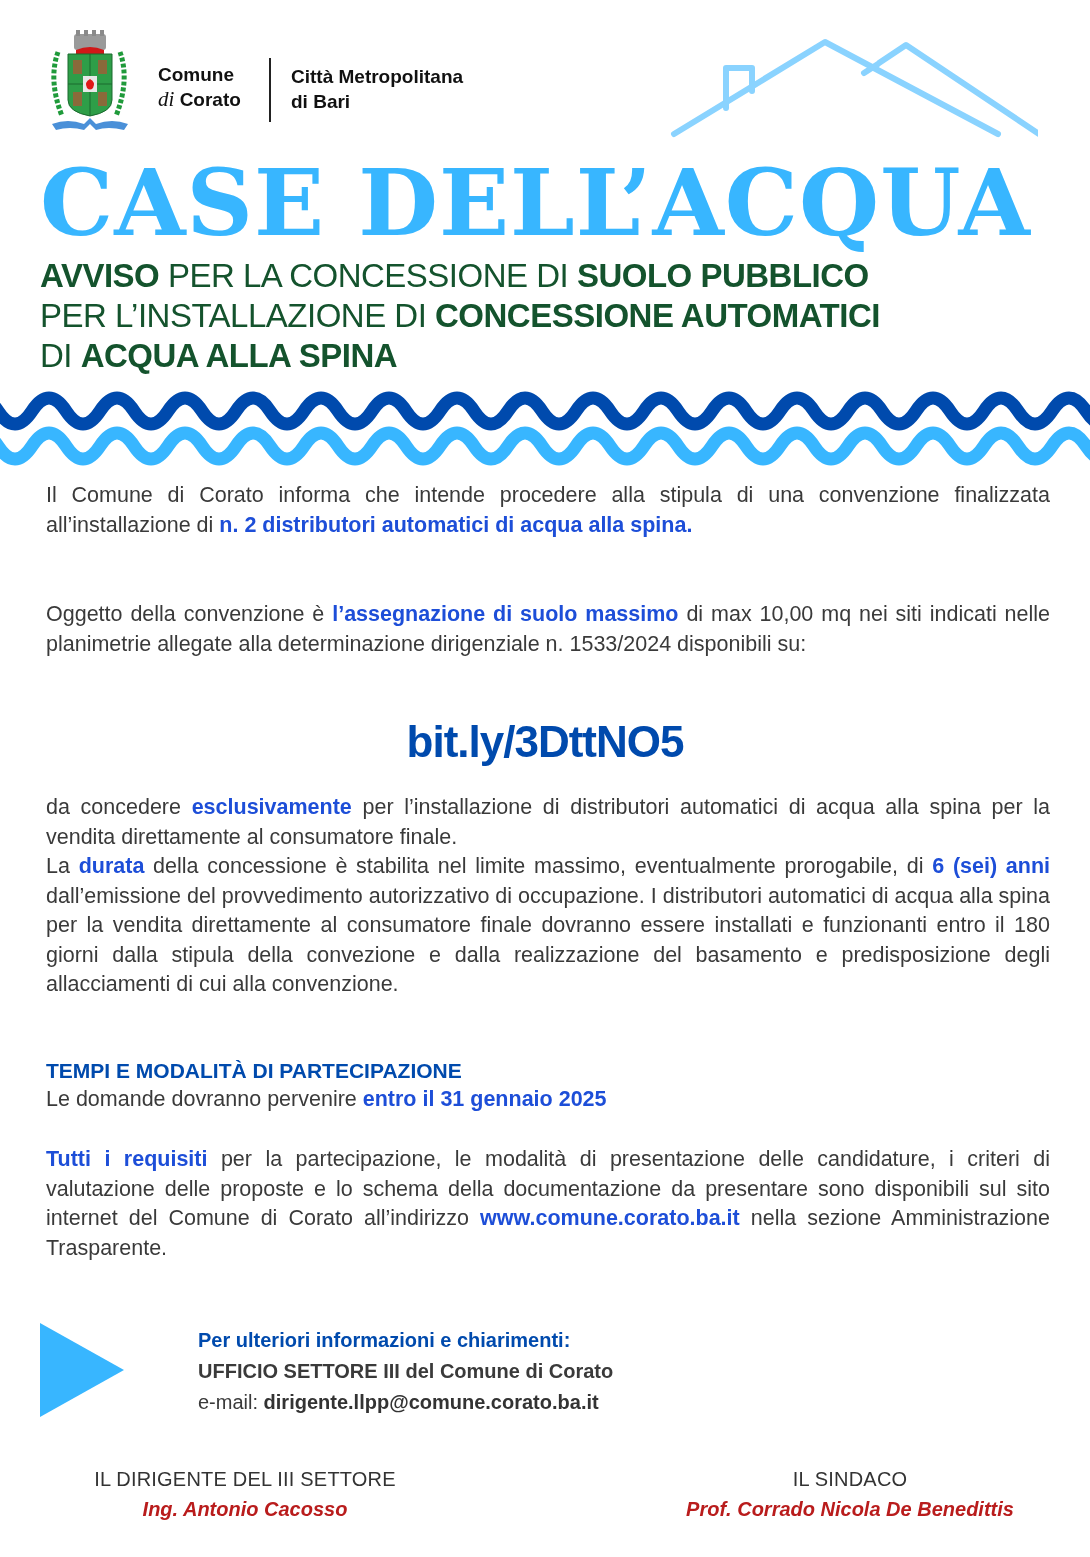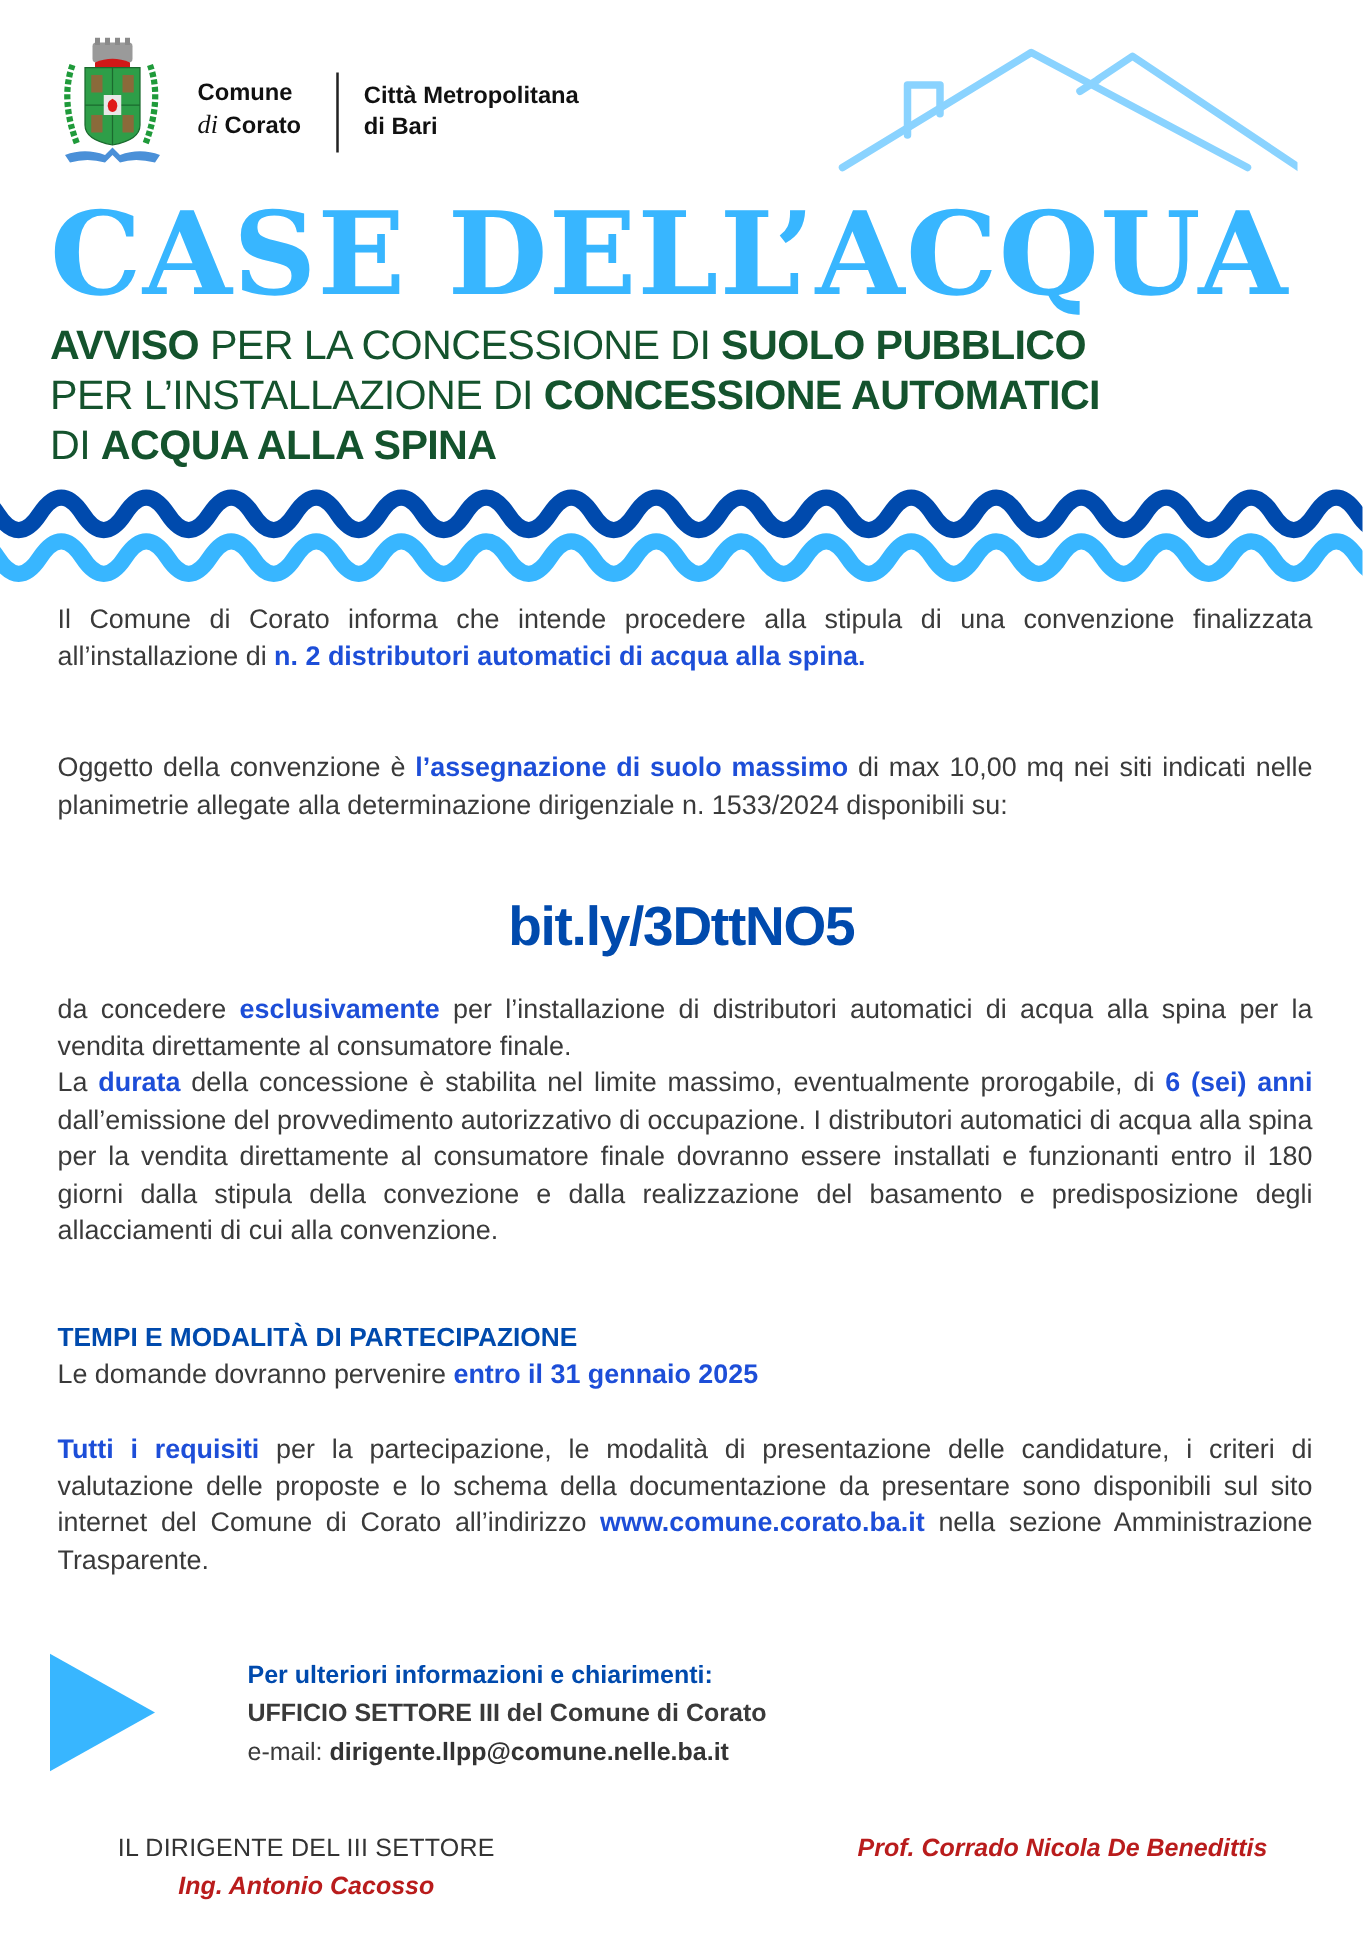--- a/index.html
+++ b/index.html
@@ -145,22 +145,23 @@
 </div>
 
 <div class="abs body-text p5">
   <b>Tutti i requisiti</b><span> per la partecipazione, le modalità di presentazione delle candidature, i criteri di valutazione delle proposte e lo schema della documentazione da presentare sono disponibili sul sito internet del Comune di Corato all’indirizzo </span><b>www.comune.corato.ba.it</b><span> nella sezione Amministrazione Trasparente.</span>
 </div>
 
 <div class="abs play-tri"></div>
 <div class="abs info">
   <div class="h">Per ulteriori informazioni e chiarimenti:</div>
   <div class="l2">UFFICIO SETTORE III del Comune di Corato</div>
-  <div class="l3"><span>e-mail: </span><b>dirigente.llpp@comune.nelle.ba.it</b></div>
+  <div class="l3"><span>e-mail: </span><b>dirigente.llpp@comune.corato.ba.it</b></div>
 </div>
 
 <div class="abs sig sig-left">
   <div class="role">IL DIRIGENTE DEL III SETTORE</div>
   <div class="name">Ing. Antonio Cacosso</div>
 </div>
 <div class="abs sig sig-right">
+  <div class="role">IL SINDACO</div>
   <div class="name">Prof. Corrado Nicola De Benedittis</div>
 </div>
 
 </body></html>

